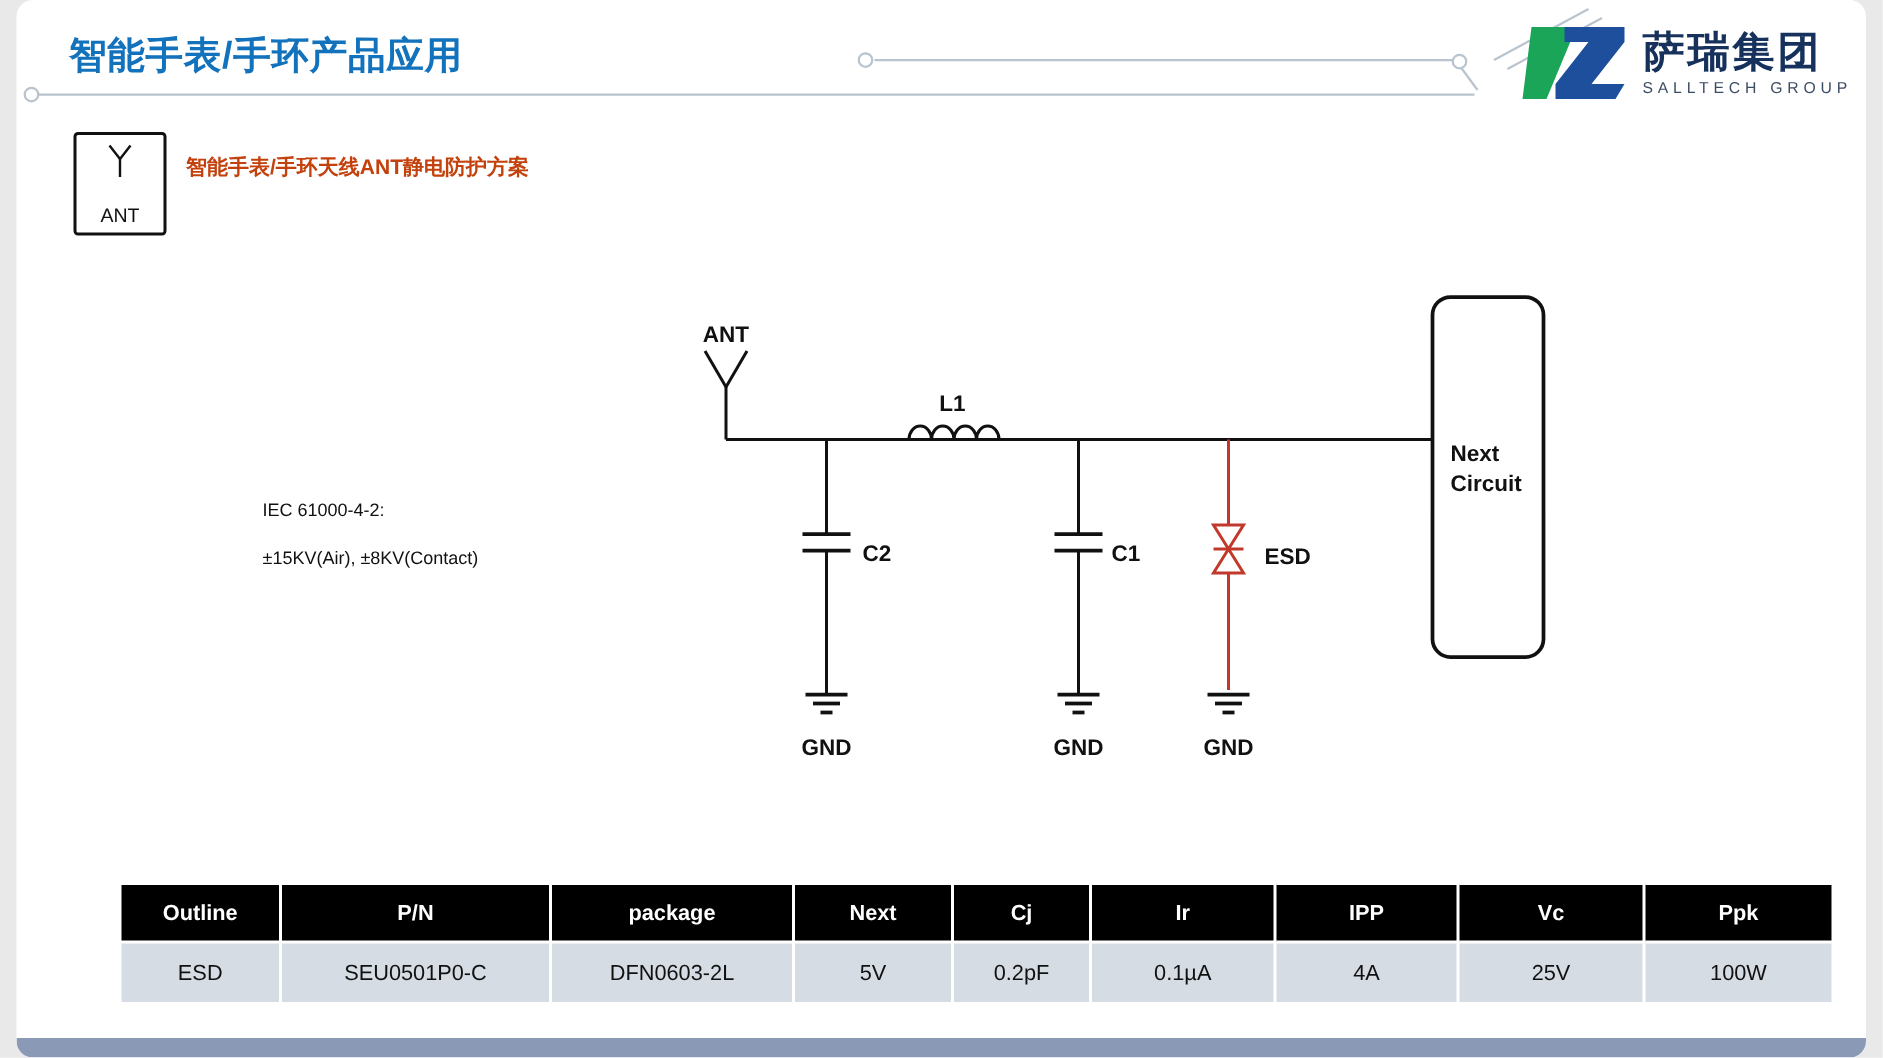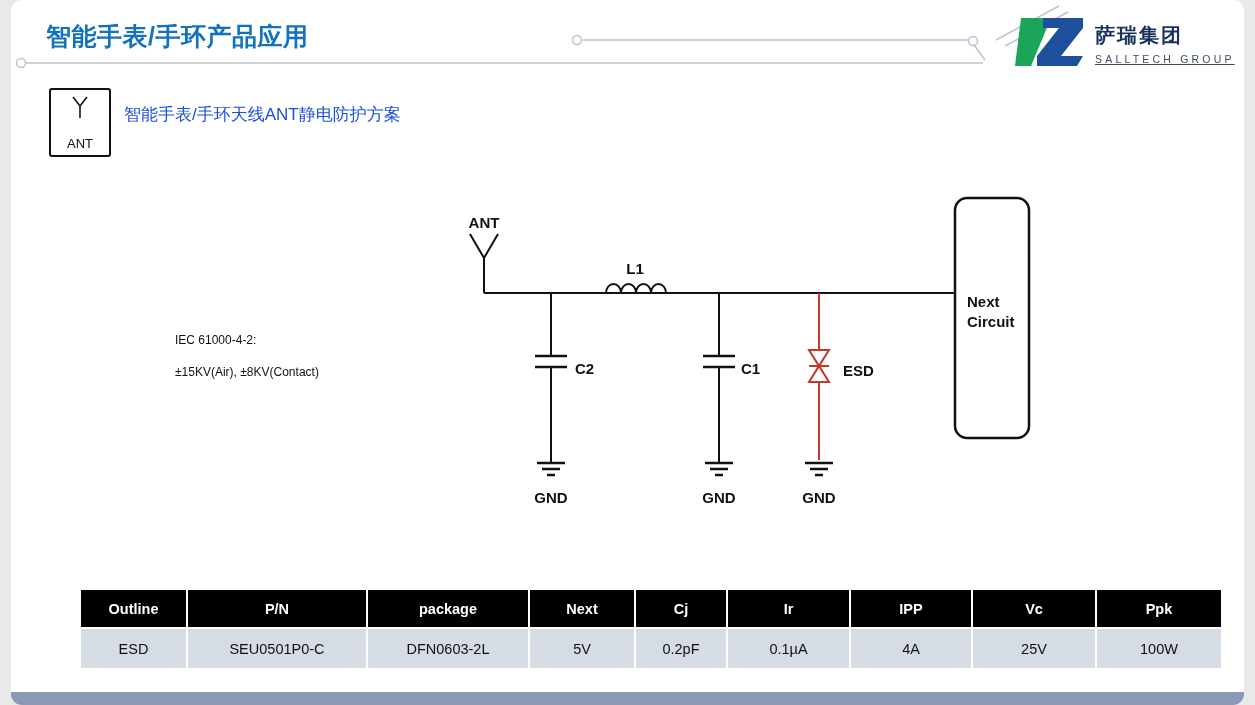--- a/index.html
+++ b/index.html
@@ -4,28 +4,28 @@
 <style>
   html,body{margin:0;padding:0;background:#e9e9e9;font-family:"Liberation Sans","DejaVu Sans",sans-serif;}
   .page{position:relative;width:1233px;height:705px;background:#ffffff;overflow:hidden;margin:0 auto;border-radius:11px;}
 
   
   .page-title{position:absolute;left:35px;top:20px;font-size:25px;font-weight:bold;color:#1272bb;letter-spacing:.5px;}
   .decor-svg{position:absolute;left:0;top:0;width:1255px;height:90px;pointer-events:none;}
 
   .logo-wrap{position:absolute;left:1002px;top:14px;display:flex;align-items:center;gap:10px;}
   .logo-text{display:flex;flex-direction:column;justify-content:center;}
-  .logo-name{font-size:20px;font-weight:bold;color:#16325c;letter-spacing:2px;line-height:30px;}
-  .logo-sub{font-size:10.5px;color:#3c4c63;letter-spacing:3.2px;margin-top:3px;text-decoration:underline;}
+  .logo-name{font-size:28px;font-weight:bold;color:#16325c;letter-spacing:2px;line-height:30px;}
+  .logo-sub{font-size:10.5px;color:#3c4c63;letter-spacing:3.2px;margin-top:3px;}
 
   
   .ant-box{position:absolute;left:38px;top:88px;width:58px;height:56px;border:2px solid #111;border-radius:3px;background:#fff;
            display:flex;flex-direction:column;align-items:center;justify-content:space-between;padding:5px 0 4px;}
   .ant-box-label{font-size:13px;color:#111;}
-  .section-heading{position:absolute;left:113px;top:103px;font-size:17px;font-weight:normal;color:#1d4ed8;}
+  .section-heading{position:absolute;left:113px;top:103px;font-size:14px;font-weight:bold;color:#c2410c;}
 
   
   .diagram-svg{position:absolute;left:0;top:180px;width:1255px;height:410px;}
   .iec-text{position:absolute;left:164px;top:324px;font-size:12px;color:#111;line-height:32px;}
 
   
   .spec-table{position:absolute;left:68px;top:588px;width:1142px;border-collapse:collapse;table-layout:fixed;text-align:center;}
   .spec-table th{background:#000000;color:#ffffff;font-weight:bold;font-size:14.5px;height:37px;border:2px solid #ffffff;padding:0;}
   .spec-table td{background:#d6dce4;color:#111;font-size:14.5px;height:39px;border:2px solid #ffffff;padding:0;}
 

